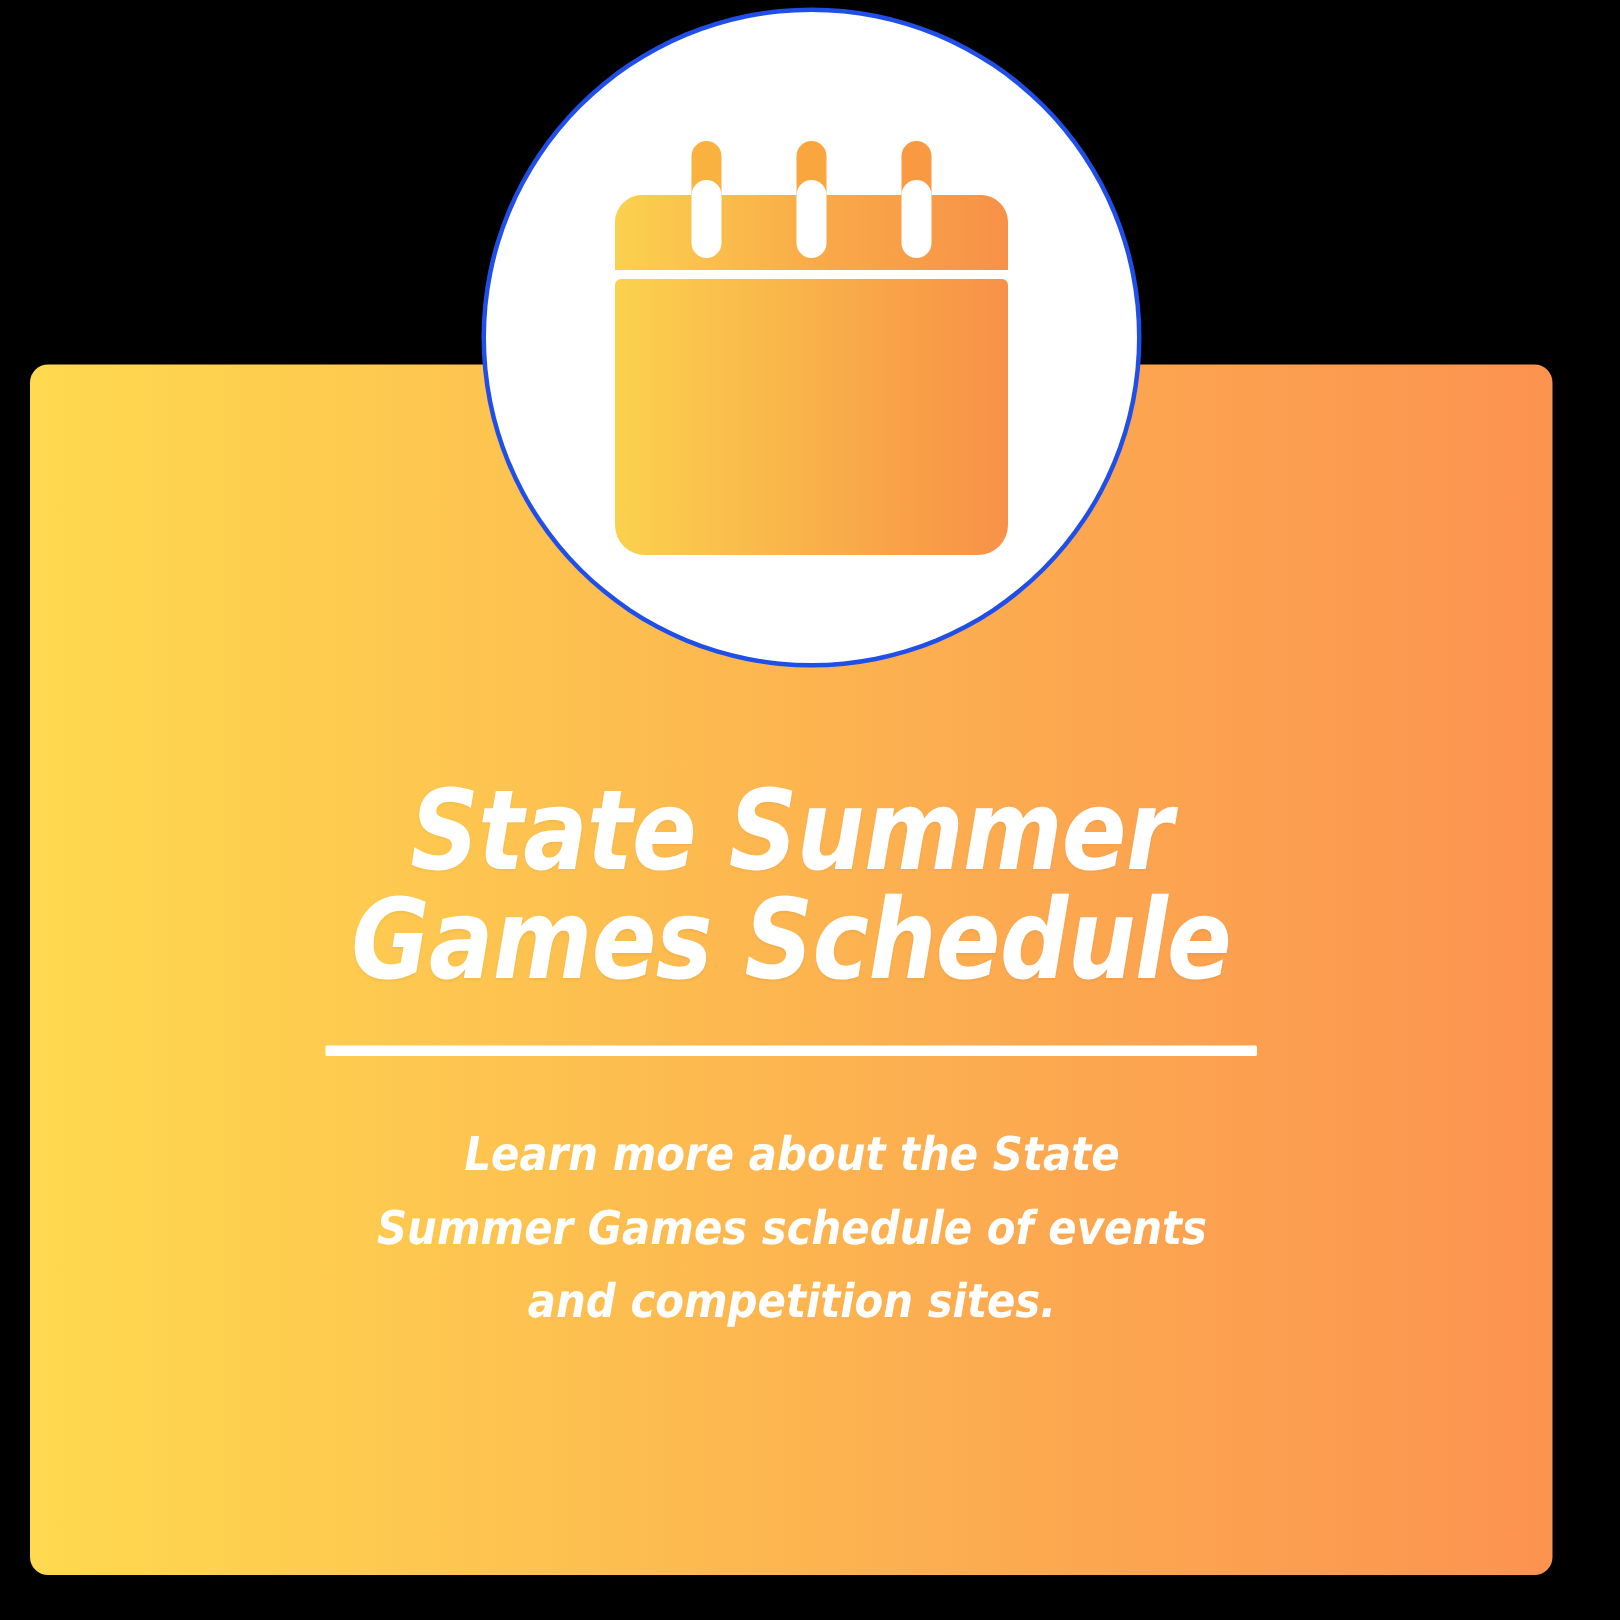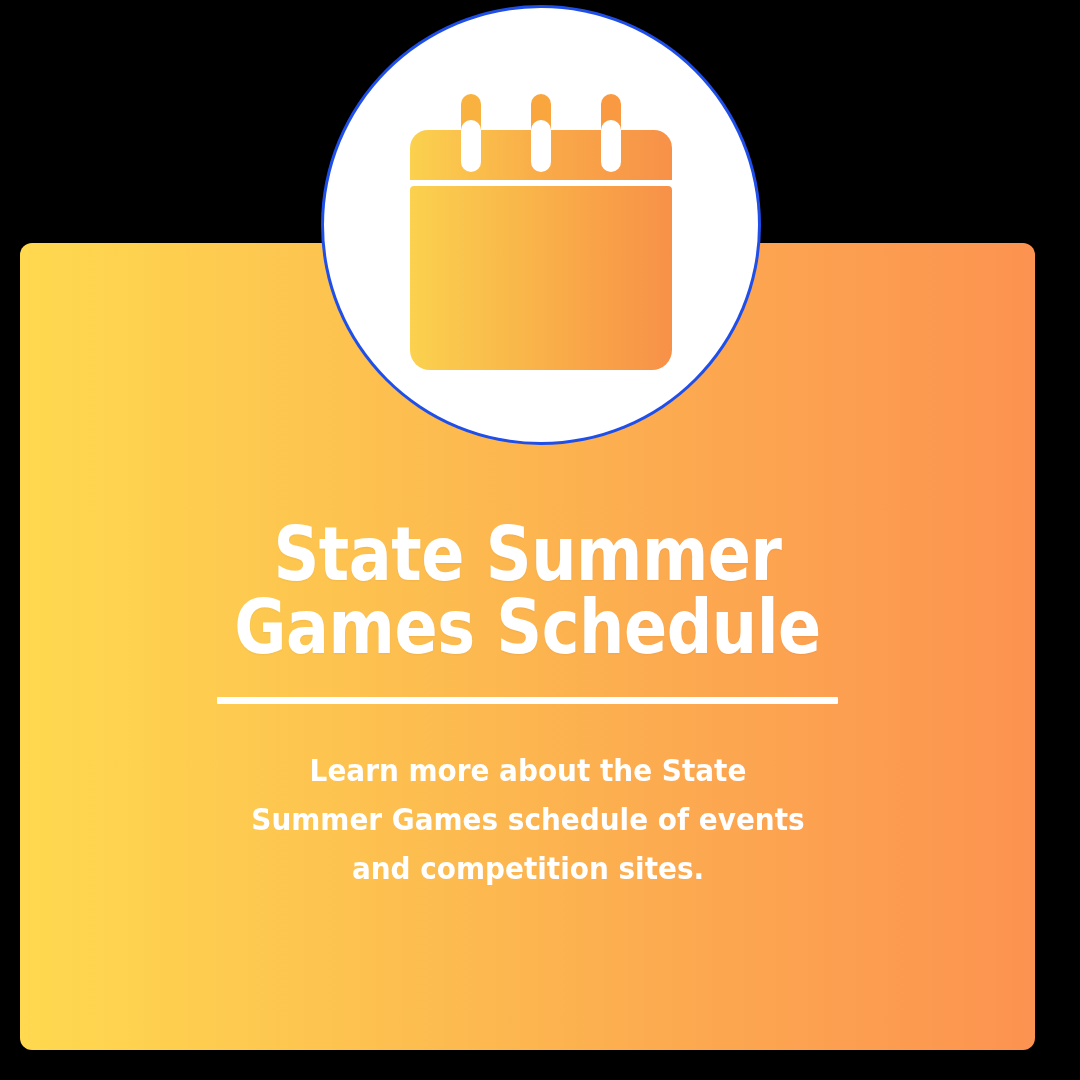--- a/index.html
+++ b/index.html
@@ -14,20 +14,21 @@
     overflow: hidden;
     font-family: "DejaVu Sans", sans-serif;
   }
 
   
   #stage {
     position: relative;
     width: 1080px;
     height: 1080px;
     background: #000000;
+    font-style: italic;
   }
 
   
   .promo-card {
     position: absolute;
     left: 20px;
     top: 243px;
     width: 1015px;
     height: 807px;
     border-radius: 12px;

